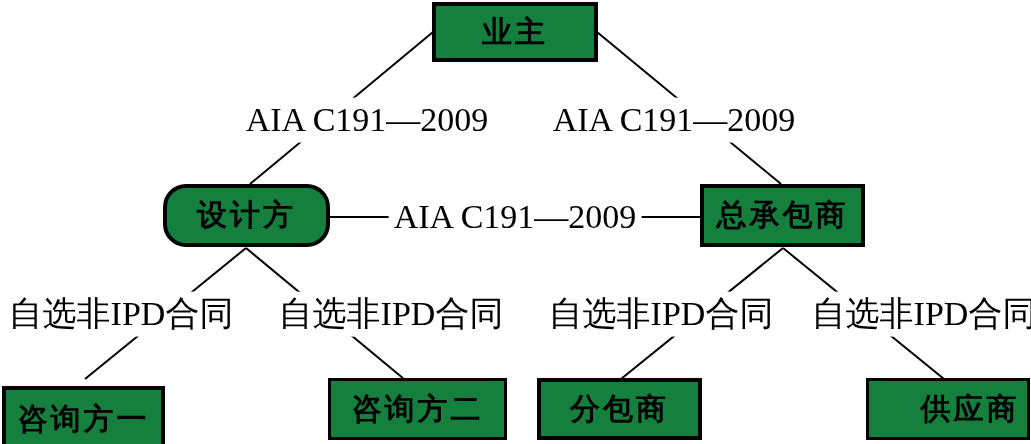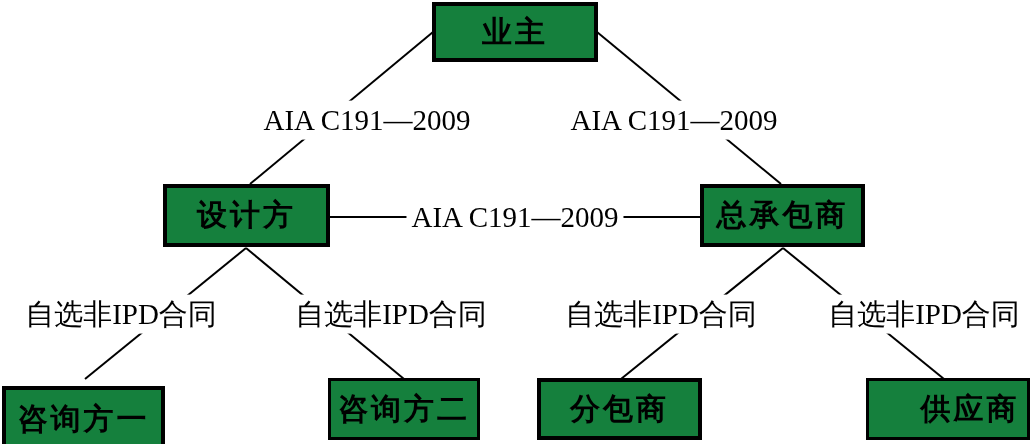--- a/index.html
+++ b/index.html
@@ -24,31 +24,31 @@
     font-size: 30px;
     font-weight: bold;
     letter-spacing: 3px;
     white-space: nowrap;
   }
   .node.thin { border-width: 3px; }
   .edge-label {
     position: absolute;
     transform: translate(-50%, -50%);
     background: #ffffff;
-    font-size: 29px;
+    font-size: 34px;
     line-height: 1.2;
     padding: 2px 5px;
     white-space: nowrap;
   }
   
   .n-owner        { left: 432px; top: 2px;   width: 166px; height: 60px; }
-  .n-designer     { left: 163px; top: 184px; width: 167px; height: 63px; }
+  .n-designer     { left: 163px; top: 184px; width: 167px; height: 63px; border-radius: 23px; }
   .n-contractor   { left: 700px; top: 184px; width: 165px; height: 63px; }
   .n-consultant1  { left: 2px;   top: 386px; width: 163px; height: 66px; }
-  .n-consultant2  { left: 328px; top: 378px; width: 152px; height: 62px; }
+  .n-consultant2  { left: 328px; top: 378px; width: 179px; height: 62px; }
   .n-subcontractor{ left: 537px; top: 378px; width: 165px; height: 62px; }
   .n-supplier     { left: 866px; top: 378px; width: 164px; height: 62px; padding-left: 44px; }
   
   .l-owner-designer      { left: 367px; top: 120px; }
   .l-owner-contractor    { left: 674px; top: 120px; }
   .l-designer-contractor { left: 515px; top: 217px; }
   .l-nonipd-1 { left: 121px; top: 314px; }
   .l-nonipd-2 { left: 391px; top: 314px; }
   .l-nonipd-3 { left: 661px; top: 314px; }
   .l-nonipd-4 { left: 924px; top: 314px; }

